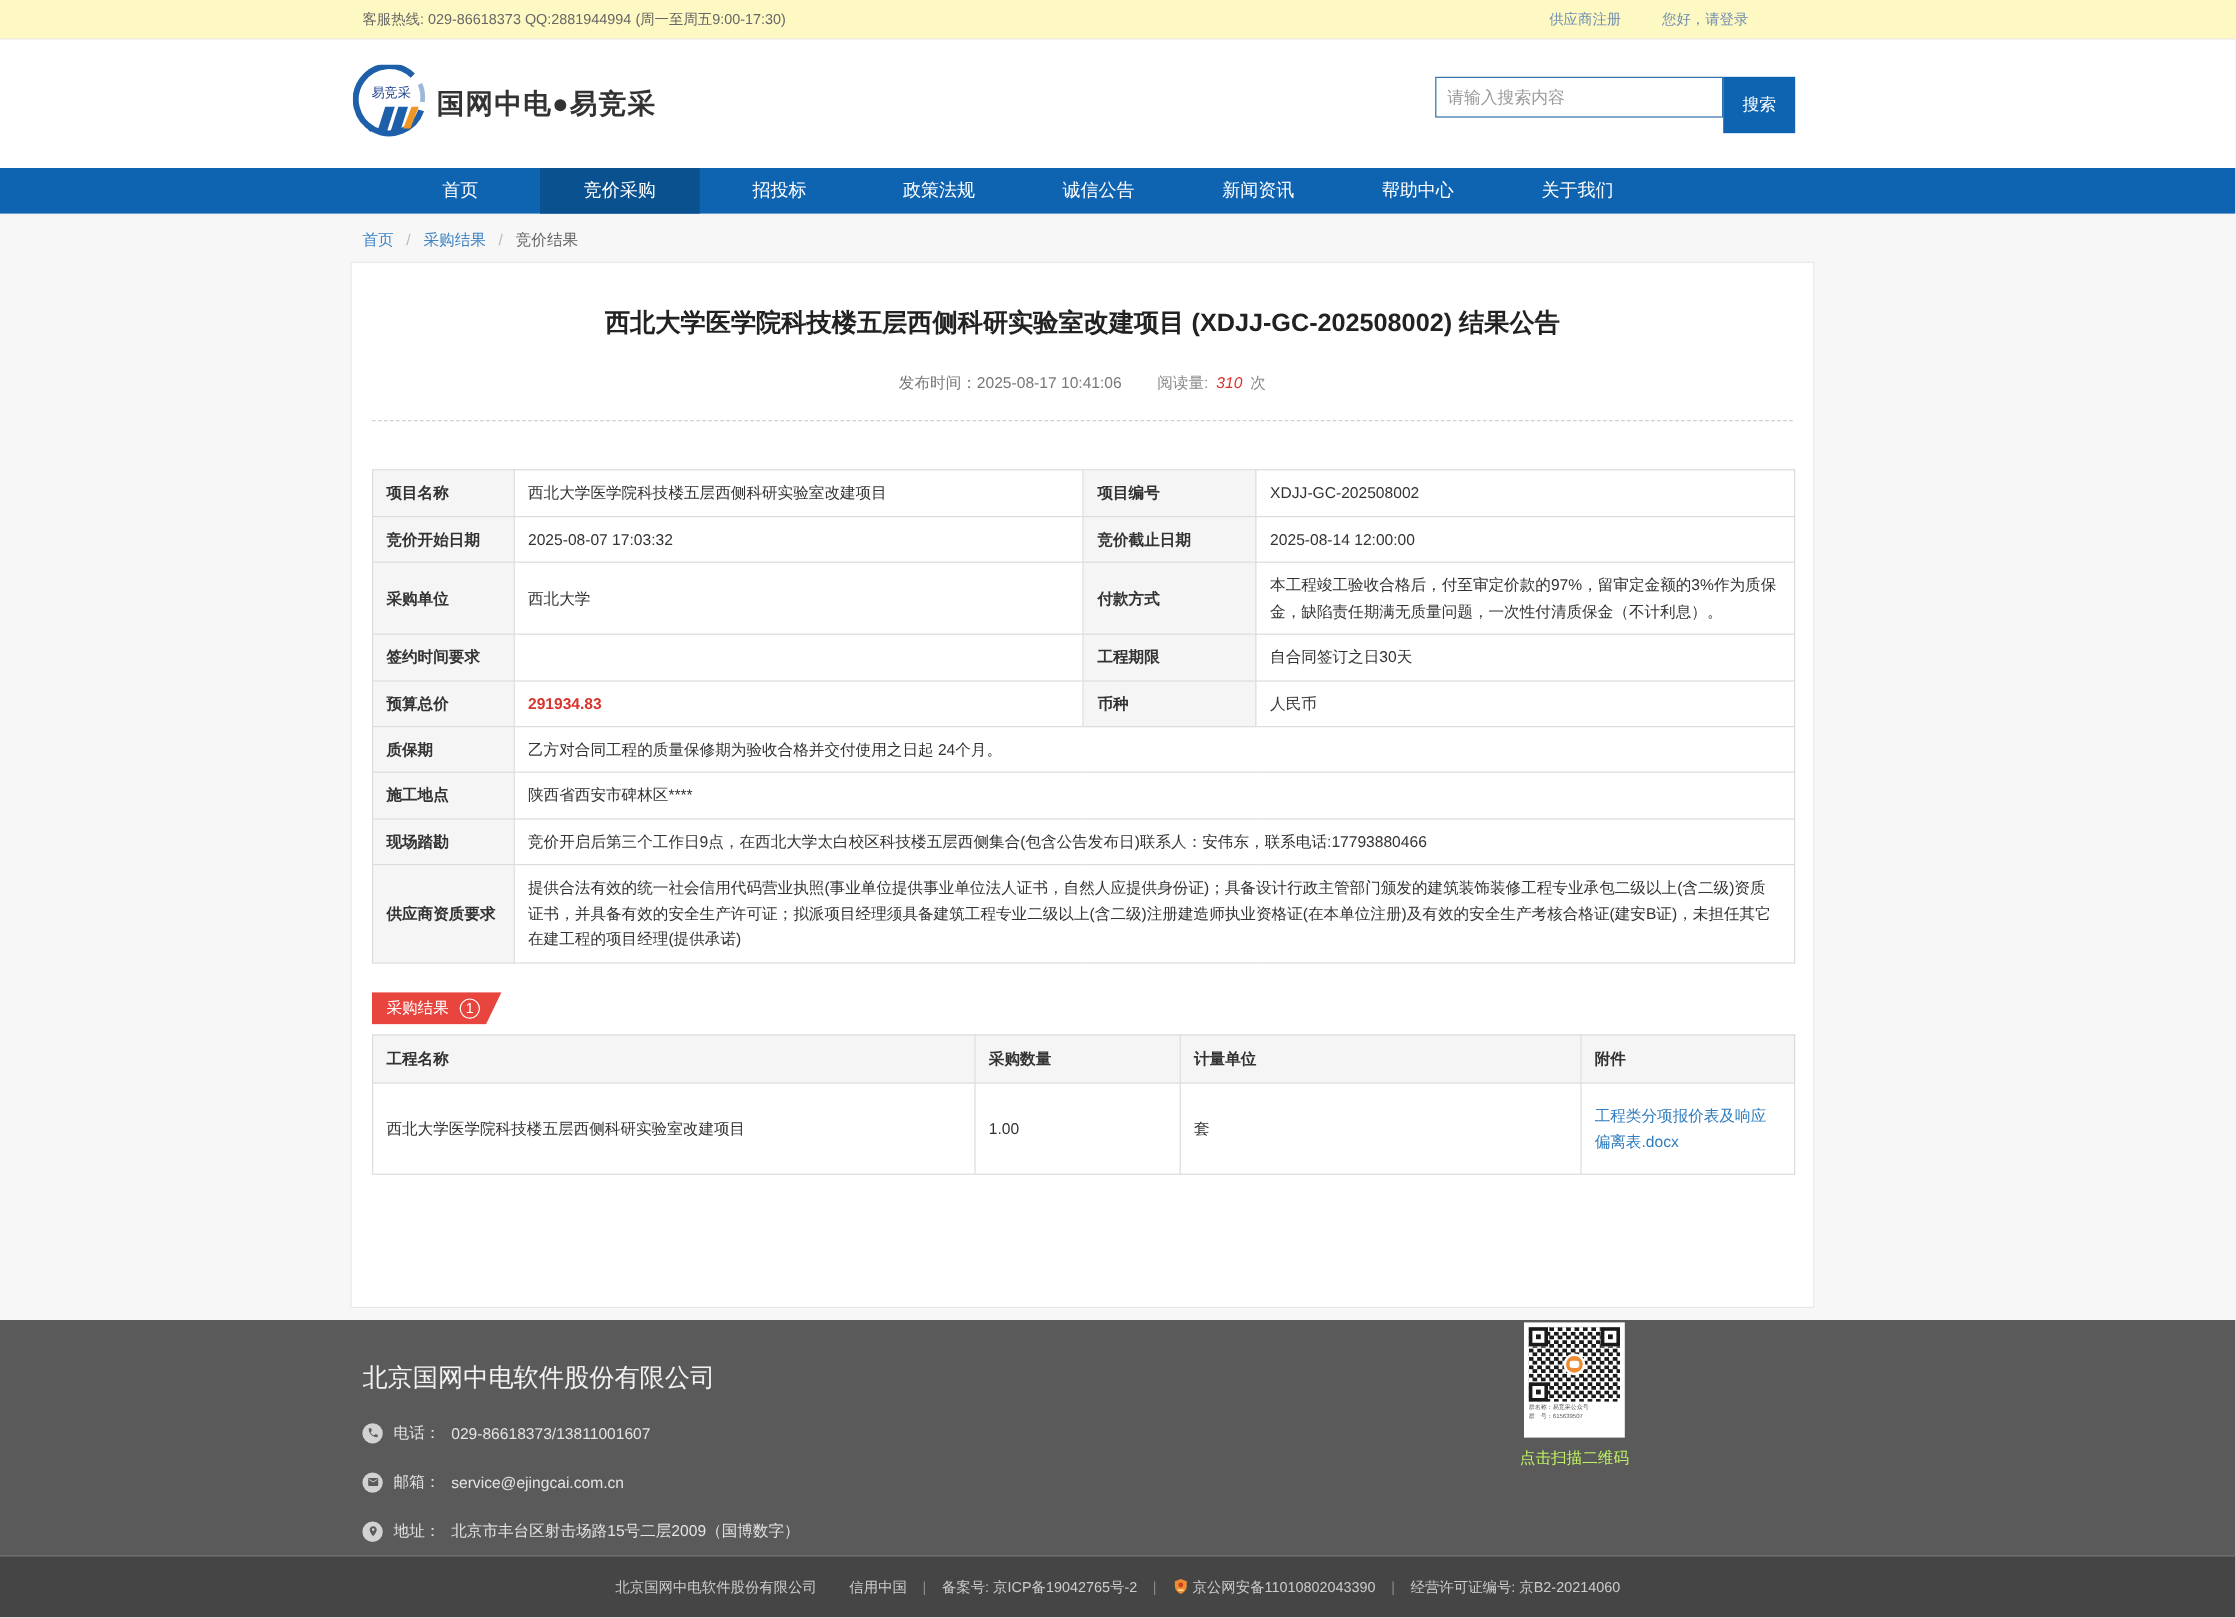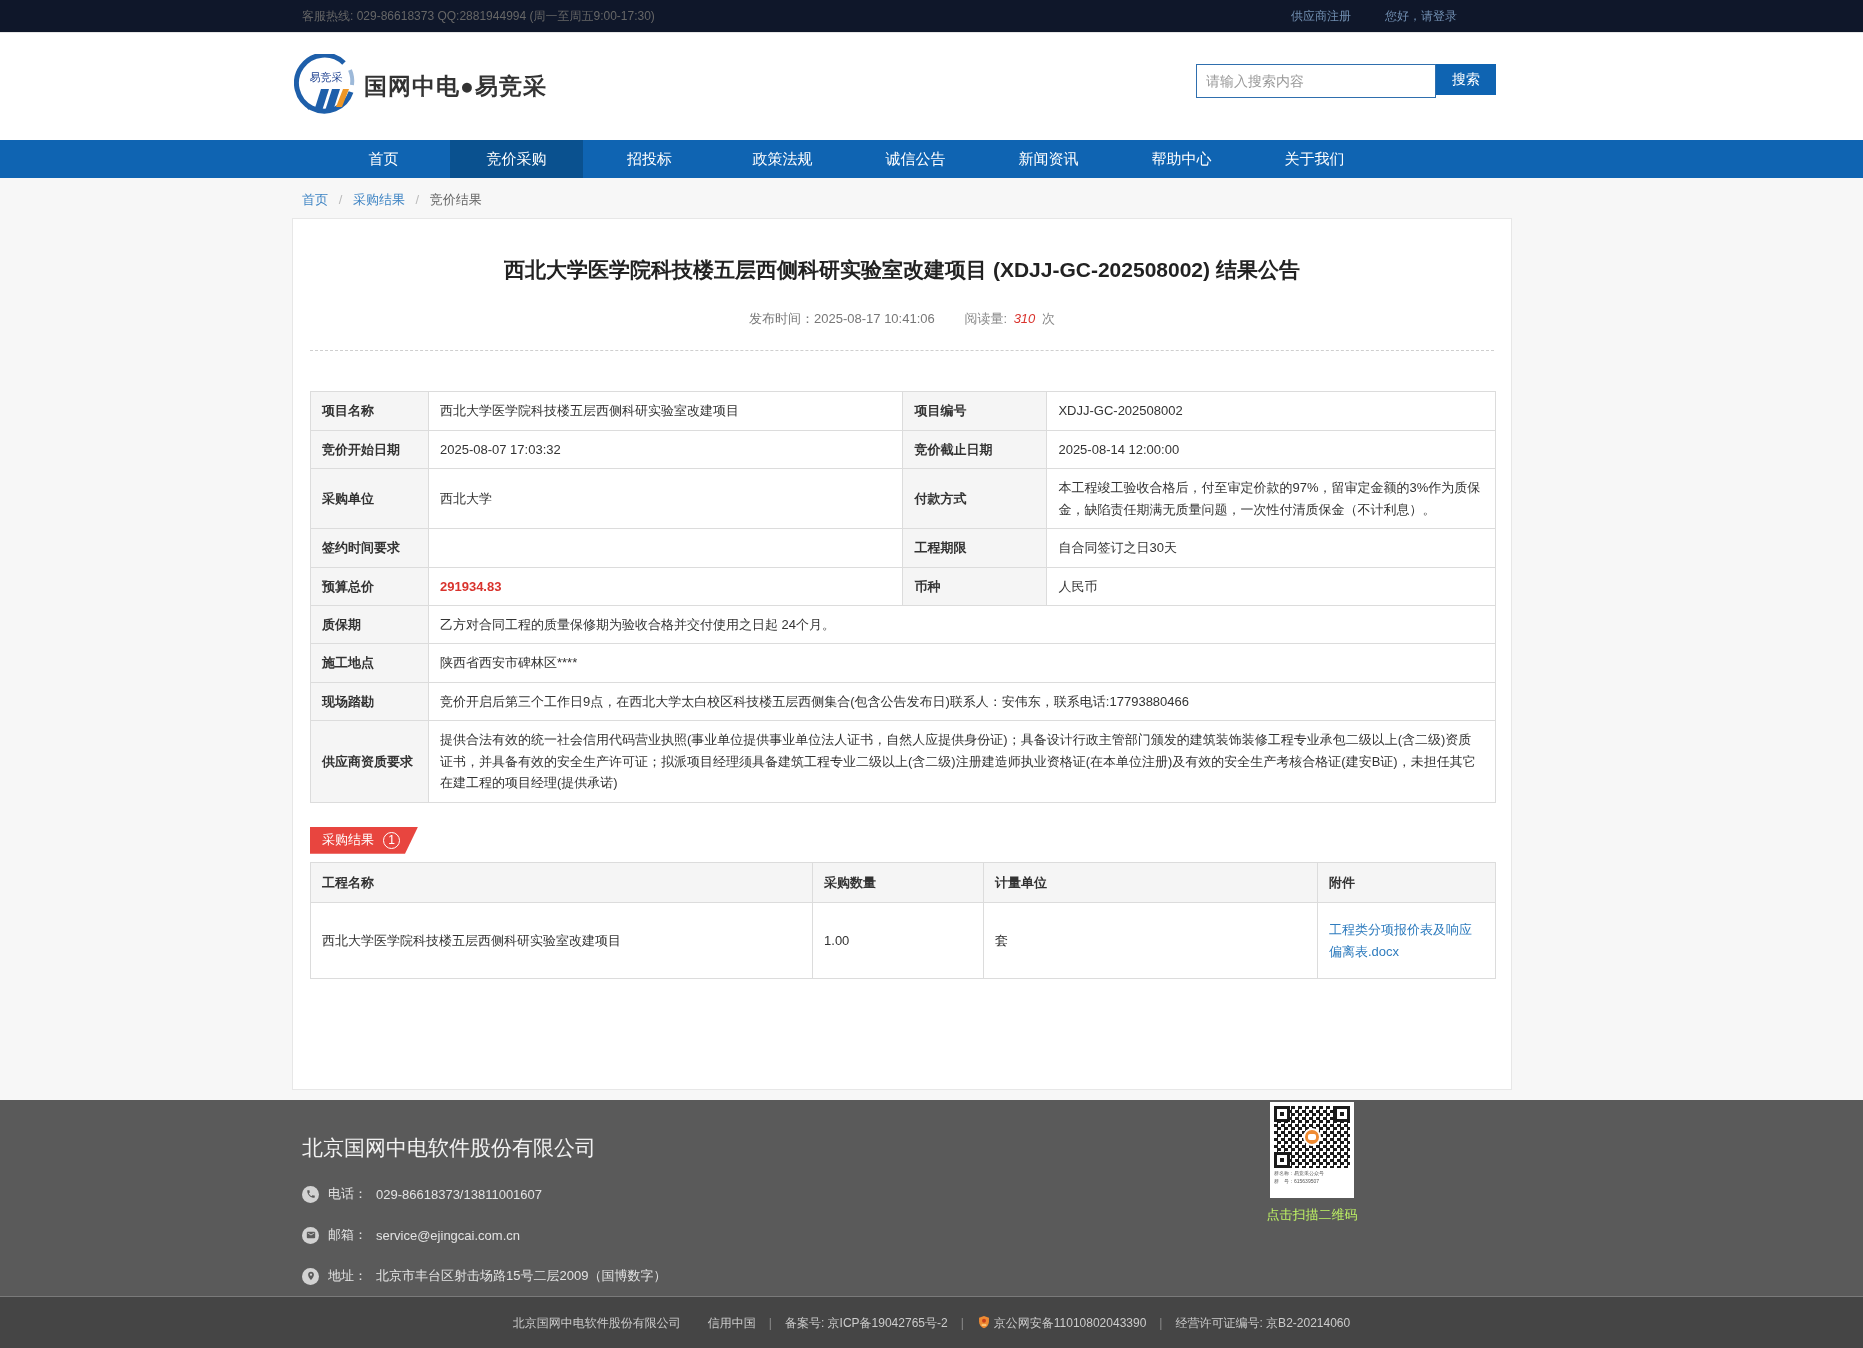--- a/index.html
+++ b/index.html
@@ -2,36 +2,36 @@
 <html><head>
 <meta charset="utf-8">
 <style>
   * { margin:0; padding:0; box-sizing:border-box; }
   html,body { width:1863px; }
   body { font-family:"Liberation Sans","DejaVu Sans",sans-serif; background:#f7f7f7; color:#333; }
   .page { width:1863px; height:1348px; overflow:hidden; position:relative; background:#f7f7f7; }
   .container { width:1220px; margin-left:292px; position:relative; }
 
   
-  .topbar { height:33px; background:#0f172a; border-bottom:1px solid #e6e6e6; }
+  .topbar { height:33px; background:#fef9c3; border-bottom:1px solid #e6e6e6; }
   .topbar .container { display:flex; align-items:center; height:33px; font-size:12px; }
   .topbar-hotline { color:#666; padding-left:10px; }
   .topbar-links { margin-left:auto; padding-right:55px; display:flex; gap:34px; }
   .topbar-links a { color:#708eb0; text-decoration:none; cursor:pointer; }
 
   
   .header { background:#fff; height:107px; }
   .header .container { height:107px; }
   .brand-wrap { position:absolute; left:2px; top:21px; display:flex; align-items:center; gap:6px; }
   .logo { width:64px; height:64px; }
   .brand-text { font-size:23px; font-weight:bold; color:#333; letter-spacing:1px; }
   .search-wrap { position:absolute; right:16px; top:31px; display:flex; }
   .search-input { width:240px; height:31px; border:1px solid #2f6fae; padding:16px 9px; font-size:14px; color:#333; outline:none; font-family:inherit; }
   .search-input::placeholder { color:#9a9a9a; }
-  .search-btn { width:60px; height:31px; background:#0f64b2; color:#fff; border:none; font-size:14px; cursor:pointer; font-family:inherit; }
+  .search-btn { width:60px; height:47px; background:#0f64b2; color:#fff; border:none; font-size:14px; cursor:pointer; font-family:inherit; }
 
   
   .nav { background:#0f64b2; height:38px; }
   .nav .container { display:flex; padding-left:25px; }
   .nav a { display:block; width:133px; height:38px; line-height:38px; text-align:center; color:#fff; font-size:15px; text-decoration:none; cursor:pointer; }
   .nav a.active { background:#0a518f; }
 
   
   .crumbs { height:40px; }
   .crumbs .container { padding:13px 0 0 10px; font-size:13px; color:#999; }

